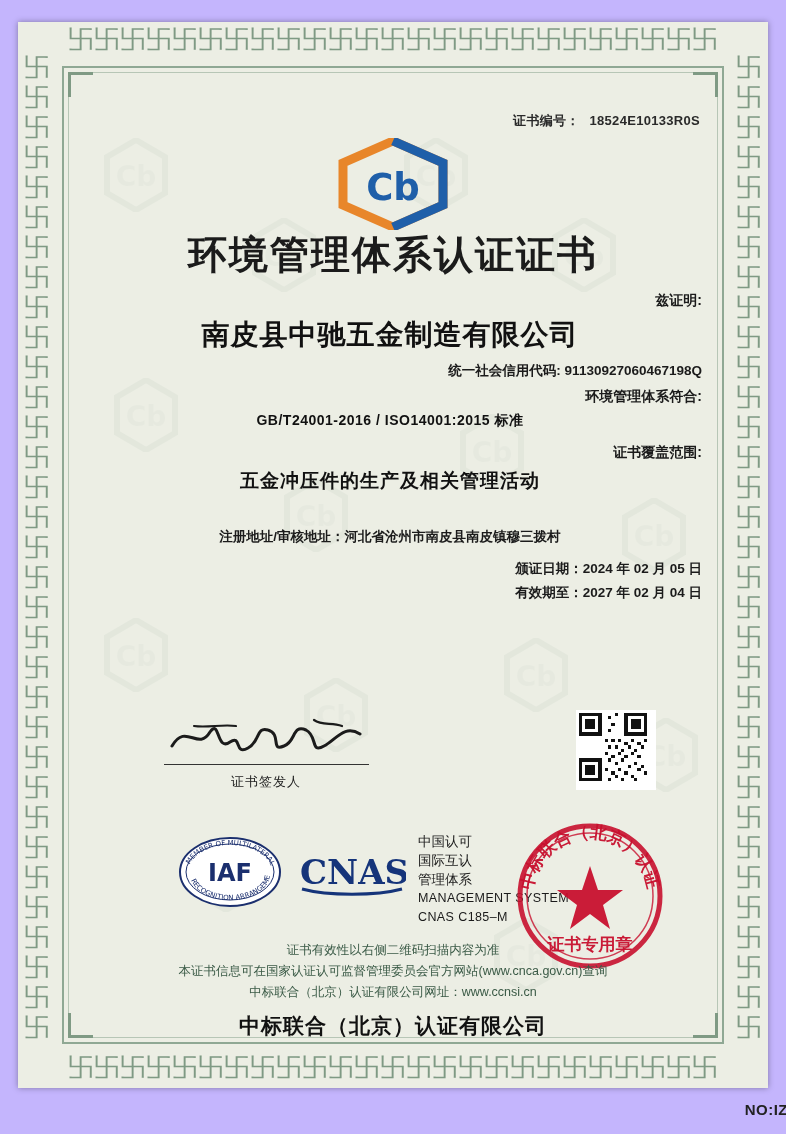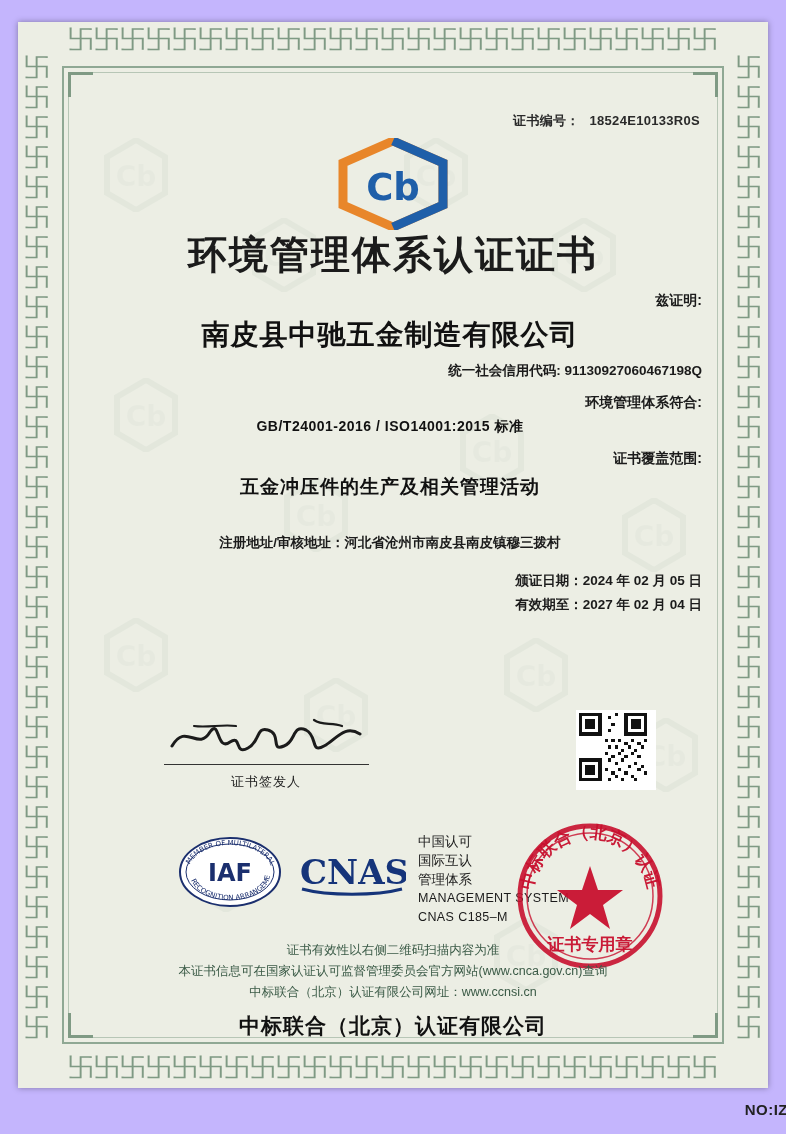--- a/index.html
+++ b/index.html
@@ -155,21 +155,21 @@
     font-weight: bold;
     color: #111;
     margin: 4px 0 8px 0;
     letter-spacing: 1px;
     font-family: Liberation Mono, monospace;
   }
   .credit {
     font-size: 13.5px;
     font-weight: bold;
     color: #1b1b1b;
-    margin-bottom: 14px;
+    margin-bottom: 8px;
   }
   .standard {
     text-align: center;
     font-size: 14px;
     font-weight: bold;
     color: #111;
     margin: 6px 0 14px 0;
     letter-spacing: 0.5px;
   }
   .scope {
@@ -183,21 +183,21 @@
   }
   .address {
     text-align: center;
     font-size: 13.5px;
     font-weight: bold;
     color: #1b1b1b;
     margin-top: 34px;
   }
   .dates {
     text-align: right;
-    margin-top: 20px;
+    margin-top: 14px;
   }
   .dates div {
     font-size: 13.5px;
     font-weight: bold;
     color: #1b1b1b;
     margin-bottom: 6px;
   }
 
   
   .sign-area {

